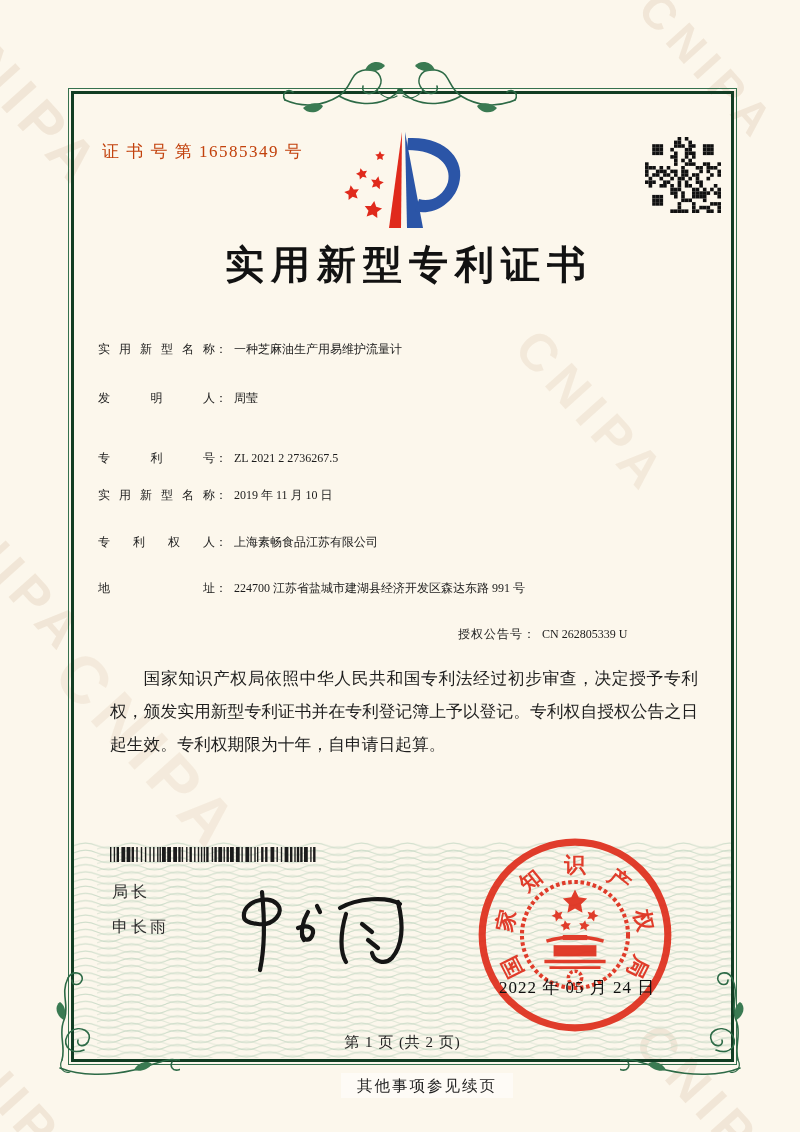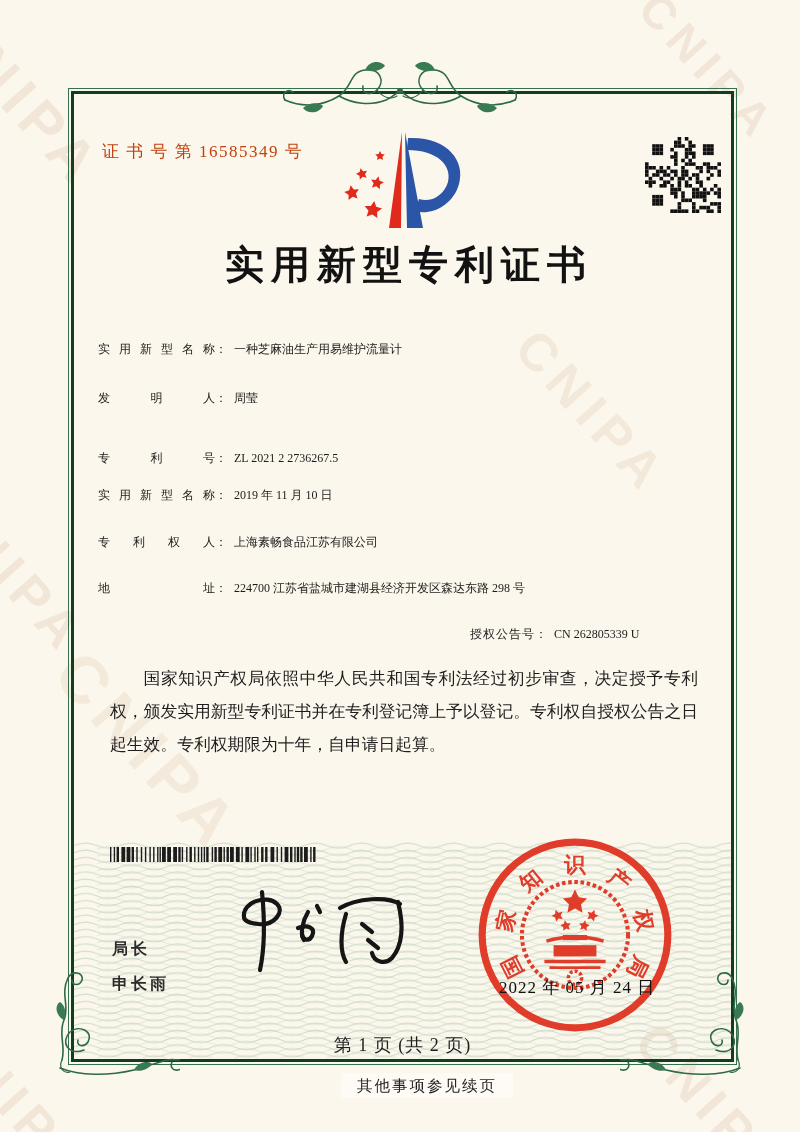--- a/index.html
+++ b/index.html
@@ -16,30 +16,30 @@
   .waves{position:absolute;left:74px;top:842px;width:657px;height:216px;}
   .ornament{position:absolute;}
   
   .certno{position:absolute;left:102px;top:140px;font-size:17px;letter-spacing:1.5px;color:#c2410c;}
   
   .title{position:absolute;left:9px;top:238px;width:100%;text-align:center;font-size:39px;
          font-weight:700;letter-spacing:7px;color:#121212;}
   
   .frow{position:absolute;left:98px;font-size:12px;color:#1b1b1b;white-space:nowrap;}
   .flabel{display:inline-block;width:117px;text-align:justify;text-align-last:justify;}
-  .flabel.auto{width:auto;letter-spacing:1px;margin-left:12px;}
+  .flabel.auto{width:auto;letter-spacing:1px;}
   .fcolon{margin-right:7px;}
   .paras{position:absolute;left:98px;top:652px;width:612px;font-size:16.8px;line-height:32.8px;
          text-align:justify;color:#1d1d1d;}
   .paras p{margin:12px;text-indent:2em;font-family:Liberation Mono, monospace;}
-  .signer{position:absolute;left:112px;top:931px;font-family:"Liberation Sans","DejaVu Sans",sans-serif;
-          font-size:16px;line-height:35px;letter-spacing:3px;color:#2c2c2c;font-weight:bold;}
+  .signer{position:absolute;left:112px;top:874px;font-family:"Liberation Sans","DejaVu Sans",sans-serif;
+          font-size:16px;line-height:35px;letter-spacing:3px;color:#2c2c2c;}
   .sealdate{position:absolute;left:492px;top:976px;width:170px;text-align:center;font-size:17px;
             letter-spacing:1px;color:#101010;z-index:6;}
-  .pagenum{position:absolute;left:68px;top:1033px;width:669px;text-align:center;font-size:18px;
+  .pagenum{position:absolute;left:68px;top:1033px;width:669px;text-align:center;font-size:15px;
            letter-spacing:1px;color:#1f1f1f;}
   .contnote{position:absolute;left:0;top:1076px;width:100%;text-align:center;font-size:15.5px;color:#1f1f1f;padding-left:27px;}
   .contnote span{background:rgba(255,255,255,.55);padding:4px 16px;letter-spacing:2px;}
   .seal{position:absolute;left:473px;top:833px;width:204px;height:204px;opacity:.93;z-index:5;}
   .sig{position:absolute;left:222px;top:882px;width:210px;height:100px;z-index:4;}
   svg{display:block;}
 </style>
 </head>
 <body>
 
@@ -298,21 +298,21 @@
   <div class="frow" style="top:450px">
     <span class="flabel">专利号</span><span class="fcolon">：</span><span>ZL 2021 2 2736267.5</span>
   </div>
   <div class="frow" style="top:487px">
     <span class="flabel">实用新型名称</span><span class="fcolon">：</span><span>2019 年 11 月 10 日</span>
   </div>
   <div class="frow" style="top:534px">
     <span class="flabel">专利权人</span><span class="fcolon">：</span><span>上海素畅食品江苏有限公司</span>
   </div>
   <div class="frow" style="top:580px">
-    <span class="flabel">地址</span><span class="fcolon">：</span><span>224700 江苏省盐城市建湖县经济开发区森达东路 298 号</span>
+    <span class="flabel">地址</span><span class="fcolon">：</span><span>224700 江苏省盐城市建湖县经济开发区森达东路 991 号</span>
   </div>
   <div class="frow" style="left:458px;top:626px">
     <span class="flabel auto">授权公告号</span><span class="fcolon">：</span><span>CN 262805339 U</span>
   </div>
 
   <div class="paras">
     <p>国家知识产权局依照中华人民共和国专利法经过初步审查，决定授予专利权，颁发实用新型专利证书并在专利登记簿上予以登记。专利权自授权公告之日起生效。专利权期限为十年，自申请日起算。</p>
   </div>
 
   <svg class="ornament" style="left:110px;top:847px;" width="210" height="15" viewBox="0 0 210 15" id="bc">

